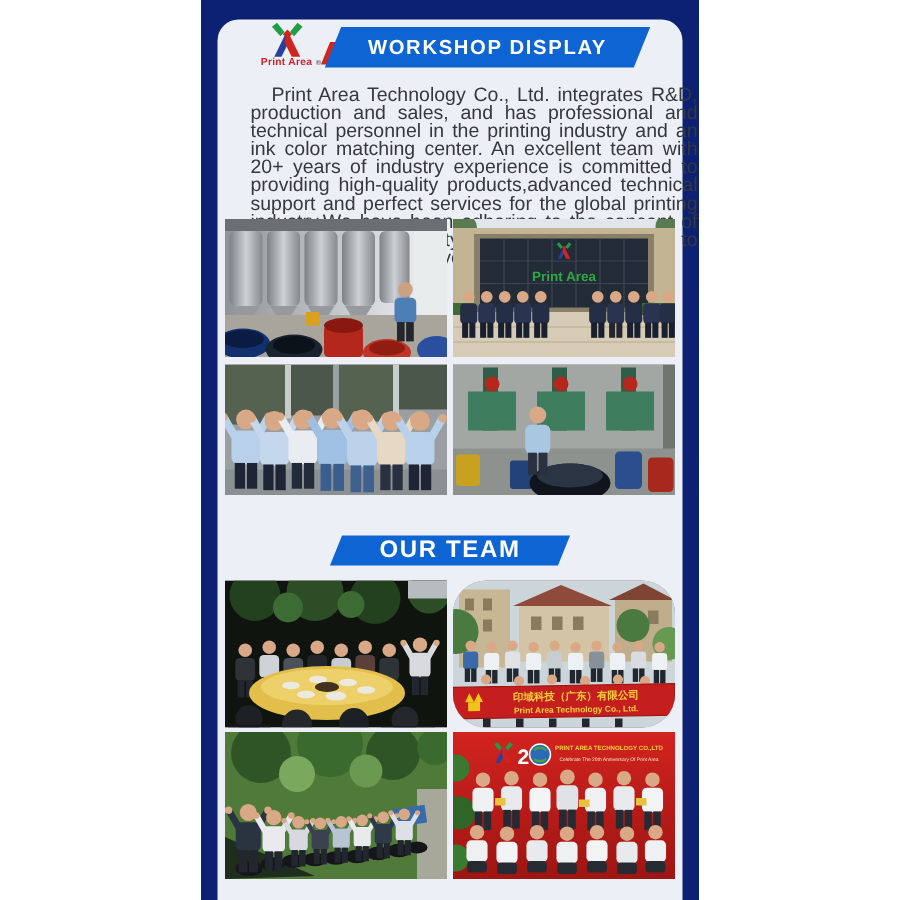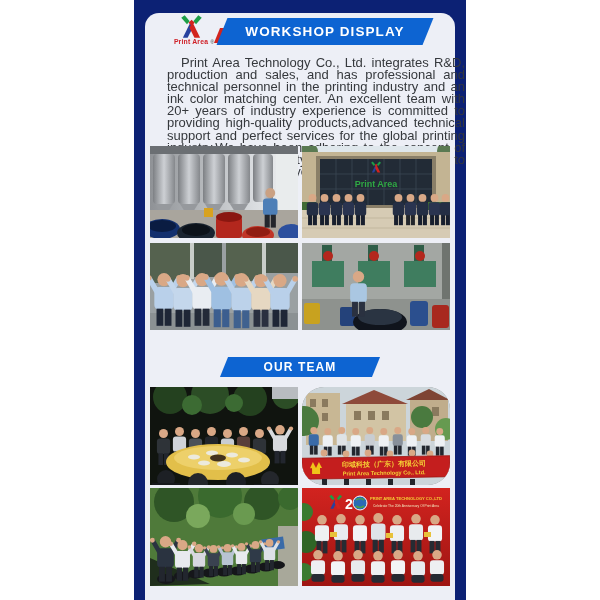--- a/index.html
+++ b/index.html
@@ -21,21 +21,21 @@
   .logo svg { display:block; margin:0 auto; }
   .logo-text { font-size:6.8px; font-weight:bold; color:#cf2027; letter-spacing:.2px; margin-top:-1px; }
   .reg { position:absolute; right:6px; top:26px; font-size:4.8px; color:#3a3a3a; }
   .banner { position:absolute; display:flex; align-items:center; justify-content:center; }
   .banner .bg { position:absolute; inset:0; background:#0d64d2; transform:skewX(-22deg); }
   .banner .red-accent { position:absolute; left:-5px; bottom:2px; width:11px; height:15px; background:#d2241e; transform:skewX(-22deg); }
   .banner span { position:relative; z-index:1; color:#fff; font-weight:bold; letter-spacing:1.1px; }
   .banner-workshop { left:77px; top:5px; width:206px; height:27px; }
   .banner-workshop span { font-size:13.5px; }
   .banner-team { left:79px; top:344px; width:152px; height:20px; }
-  .banner-team span { font-size:12px; }
+  .banner-team span { font-size:16px; }
   
   .intro {
     position:absolute; left:22px; top:44px; width:298px;
     font-size:13px; line-height:12.1px; color:#35383c;
     text-align:justify; text-indent:14px;
   }
   
   .photo { position:absolute; width:148px; overflow:hidden; background:#888; }
   .photo svg { display:block; }
   .ph1 { left:5px;   top:133px; height:92px; }

